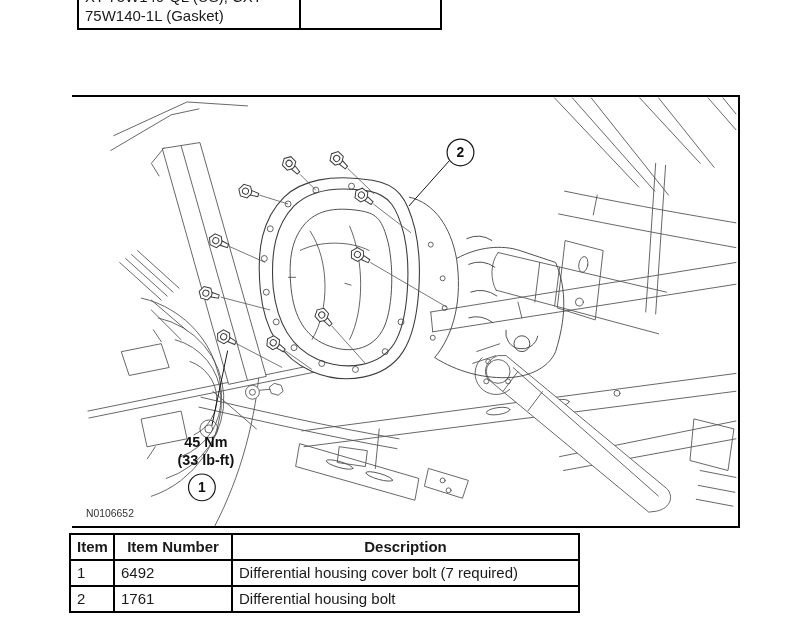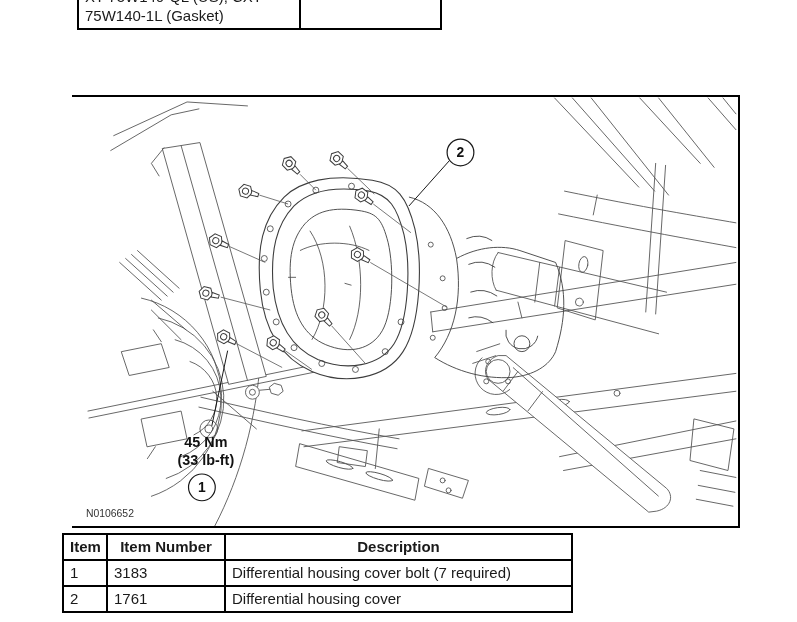--- a/index.html
+++ b/index.html
@@ -26,21 +26,21 @@
   
   .figure-frame{
     position:absolute;left:72px;top:95px;width:668px;height:433px;
     box-sizing:border-box;
     border:2px solid #000;border-left:none;
     background:#fff;
   }
   .figure-frame svg{display:block;width:100%;height:100%;}
   
   .parts-table{
-    position:absolute;left:62px;top:533px;width:509px;
+    position:absolute;left:69px;top:533px;width:509px;
     table-layout:fixed;
     padding-left:30px;
   }
   .parts-table col.c1{width:44px;}
   .parts-table col.c2{width:118px;}
   .parts-table col.c3{width:347px;}
   .parts-table th, .parts-table td{
     border:2px solid #000;
     font-size:15px;line-height:18px;
     padding:3px 6px;
@@ -275,22 +275,22 @@
       <col class="c3">
     </colgroup>
   <tbody>
       <tr>
     <th>Item</th>
     <th>Item Number</th>
     <th>Description</th>
   </tr>
   <tr>
     <td>1</td>
-    <td>3183</td>
+    <td>6492</td>
     <td>Differential housing cover bolt (7 required)</td>
   </tr>
   <tr>
     <td>2</td>
     <td>1761</td>
-    <td>Differential housing cover</td>
+    <td>Differential housing bolt</td>
   </tr>
 </tbody>
   </table>
 
 </body></html>

